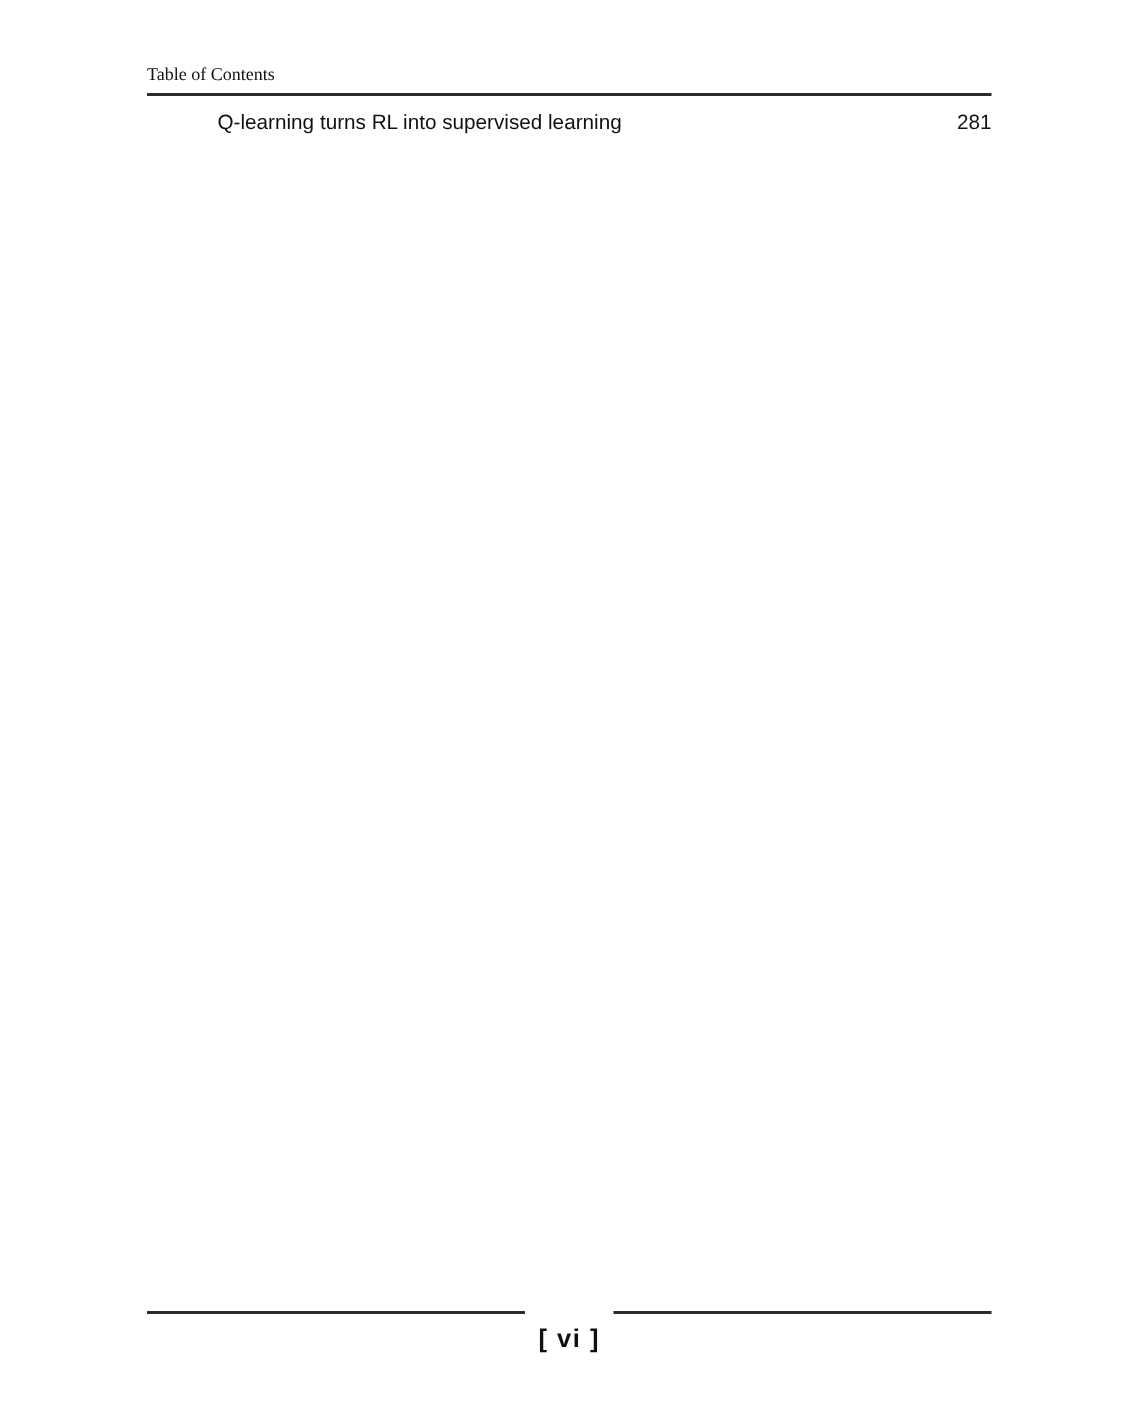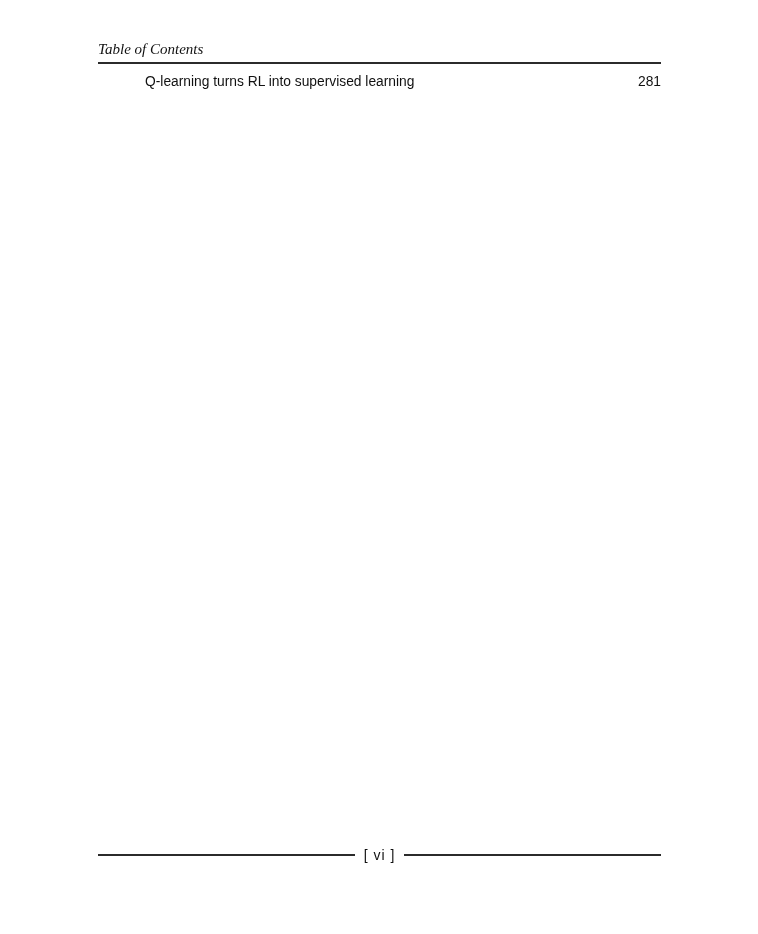--- a/index.html
+++ b/index.html
@@ -19,22 +19,21 @@
     margin:0 auto;
   }
   .header{
     position:absolute;
     left:98px;top:40px;width:563px;
     border-bottom:2px solid var(--rule);
     padding-bottom:4px;
   }
   .header-title{
     font-family:"Liberation Serif", serif;
-    font-style:italic;
-    font-size:15px;
+    font-size:12px;
     color:var(--text);
   }
   .toc{
     position:absolute;
     left:98px;top:73px;width:563px;
   }
   .row{
     display:flex;
     justify-content:space-between;
     align-items:baseline;
@@ -52,24 +51,25 @@
     display:flex;
     align-items:center;
     gap:9px;
   }
   .footer-line{
     flex:1;
     height:2px;
     background:var(--rule);
   }
   .footer-label{
-    font-weight:normal;
-    font-size:14px;
+    font-weight:bold;
+    font-size:17px;
     letter-spacing:1px;
     white-space:nowrap;
+    margin-top:36px;
   }
 </style>
 </head>
 <body>
 
 <div class="page">
 
   <div class="header">
     <span class="header-title">Table of Contents</span>
   </div>

